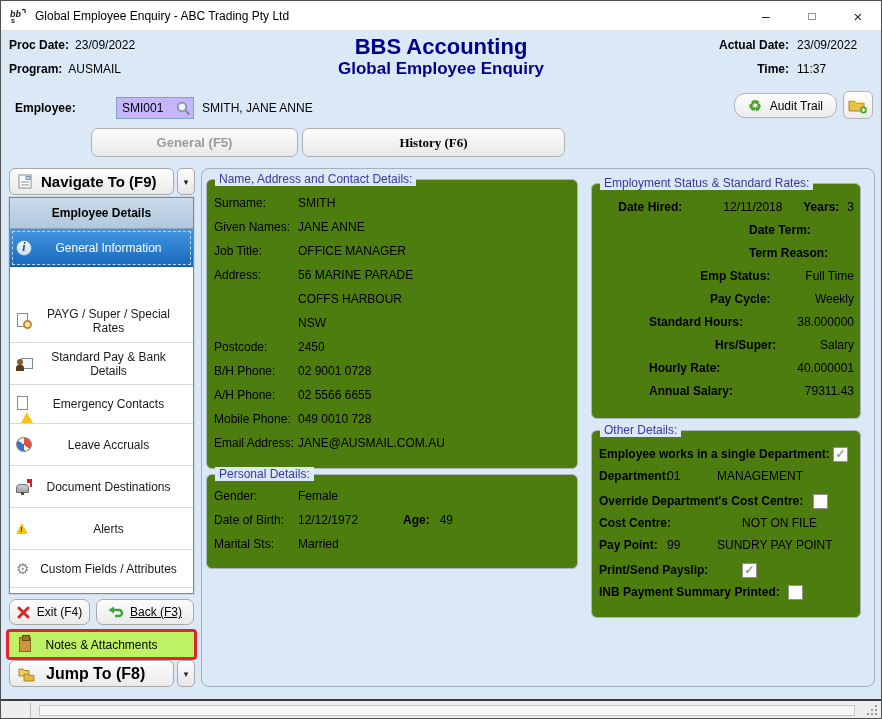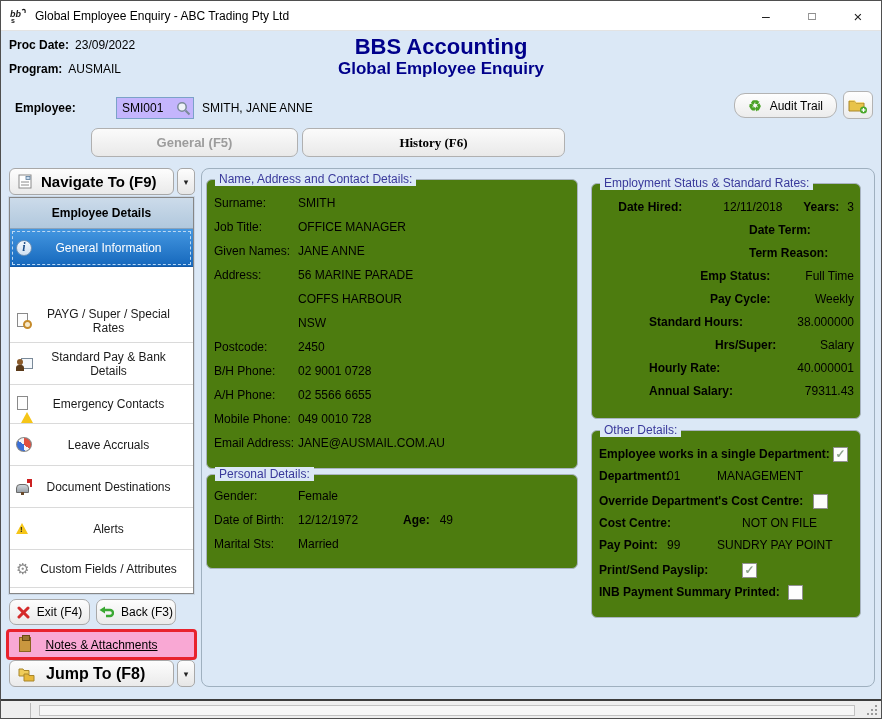--- a/index.html
+++ b/index.html
@@ -71,24 +71,24 @@
     border-bottom:1px solid #dadada; text-align:center; padding:0 10px 0 24px; color:#1a1a1a; }
   .side-item .ic { position:absolute; left:6px; display:flex; }
   .h38{height:38px;} .h39{height:39px;} .h42{height:42px;} .h44{height:44px;margin-top:32px;}
   .side-item.selected { background:linear-gradient(#4497e1,#1668bc); color:#fff;
     border-bottom:1px solid #1258a5; outline:1px dashed #bcd8f2; outline-offset:-3px; }
   
   .small-btn { position:absolute; top:568px; height:26px; background:linear-gradient(#fdfdfd,#eaeaea);
     border:1px solid #a8a8a8; border-radius:7px; display:flex; align-items:center; justify-content:center;
     gap:7px; }
   .exit-btn { left:8px; width:81px; }
-  .back-btn { left:95px; width:80px; }
+  .back-btn { left:95px; width:98px;text-decoration:underline; }
   .notes-btn { position:absolute; left:5px; top:598px; width:191px; height:31px;
-    background:#f9a8d4; border:3px solid #e8222d; border-radius:4px;
-    display:flex; align-items:center; justify-content:center;text-decoration:underline; }
+    background:#bef264; border:3px solid #e8222d; border-radius:4px;
+    display:flex; align-items:center; justify-content:center; }
   .notes-btn .ic { position:absolute; left:10px; display:flex; }
   .jump-btn { position:absolute; left:8px; top:629px; width:165px; height:27px;
     background:linear-gradient(#fdfdfd,#eaeaea); border:1px solid #a8a8a8; border-radius:6px;
     display:flex; align-items:center; gap:10px; padding:0 8px; font-size:16px; font-weight:bold; }
   
   .content-panel { position:absolute; left:200px; top:137px; width:674px; height:519px;
     border:1px solid #9fb0bf; border-radius:8px; }
   .fieldset { position:absolute; border:1px solid #a9b4c0; border-radius:6px; background:#4d7c0f; }
   .legend { position:absolute; top:-8px; left:8px; background:#dbe8f6; padding:0 4px;
     color:#39399b; font-size:12px; }
@@ -183,20 +183,26 @@
   <div class="main">
 
     <div class="hdr-proc">
       <span class="lbl">Proc Date:</span><span class="val">23/09/2022</span>
     </div>
     <div class="hdr-prog">
       <span class="lbl">Program:</span><span class="val">AUSMAIL</span>
     </div>
     <div class="app-title">BBS Accounting</div>
     <div class="app-sub">Global Employee Enquiry</div>
+    <div class="hdr-dates">
+      <span class="k">Actual Date:</span>
+      <span>23/09/2022</span>
+      <span class="k">Time:</span>
+      <span>11:37</span>
+    </div>
 
     <div class="emp-row">
       <span class="emp-label">Employee:</span>
       <div class="emp-input">
         <span class="code">SMI001</span>
         <span style="display:flex;">
           <svg width="15" height="15" viewBox="0 0 15 15">
             <circle cx="6" cy="6" r="4.2" fill="#eef3f8" stroke="#7a8a99" stroke-width="1.5"></circle>
             <line x1="9.5" y1="9.5" x2="13.5" y2="13.5" stroke="#7a8a99" stroke-width="2"></line>
           </svg>
@@ -348,26 +354,26 @@
 
     <div class="content-panel"></div>
 
     <div class="fieldset fs-contact">
       <span class="legend">Name, Address and Contact Details:</span>
       <div class="row">
           <span class="l84">Surname:</span>
           <span>SMITH</span>
         </div>
       <div class="row">
+          <span class="l84">Given Names:</span>
+          <span>JANE ANNE</span>
+        </div>
+      <div class="row">
           <span class="l84">Job Title:</span>
           <span>OFFICE MANAGER</span>
-        </div>
-      <div class="row">
-          <span class="l84">Given Names:</span>
-          <span>JANE ANNE</span>
         </div>
       <div class="row">
           <span class="l84">Address:</span>
           <span>56 MARINE PARADE</span>
         </div>
       <div class="row">
           <span class="l84"></span>
           <span>COFFS HARBOUR</span>
         </div>
       <div class="row">

